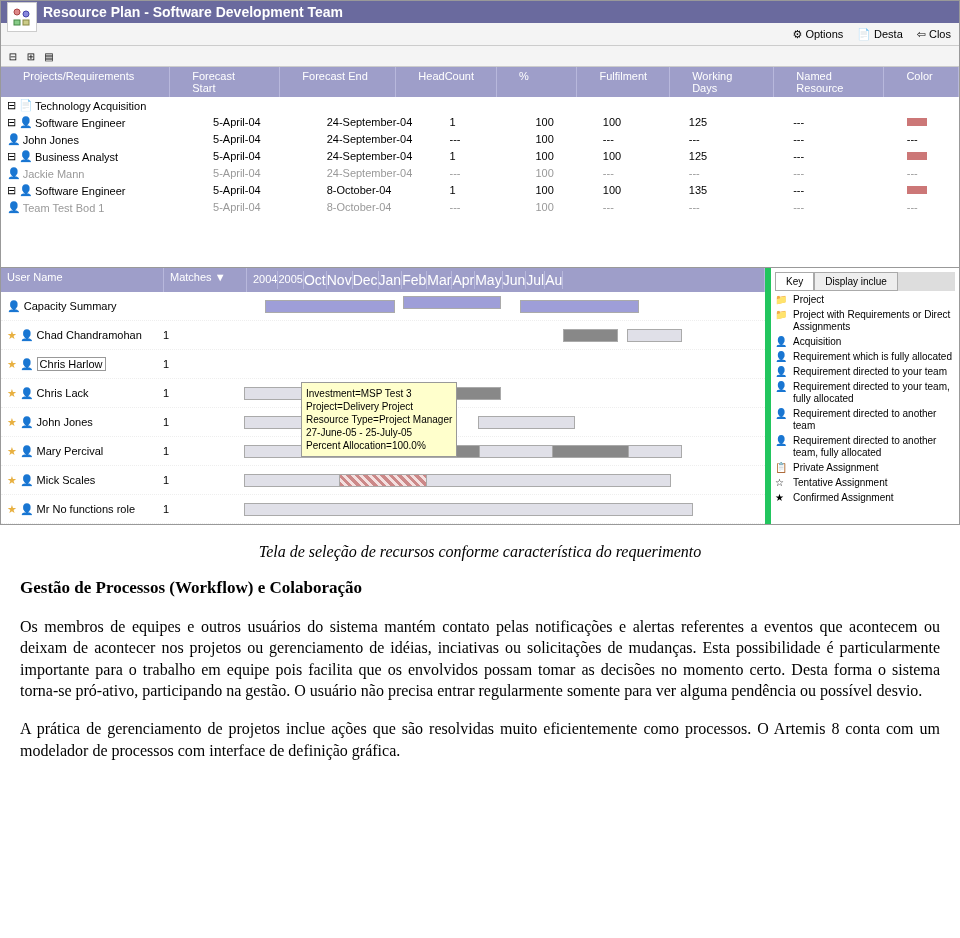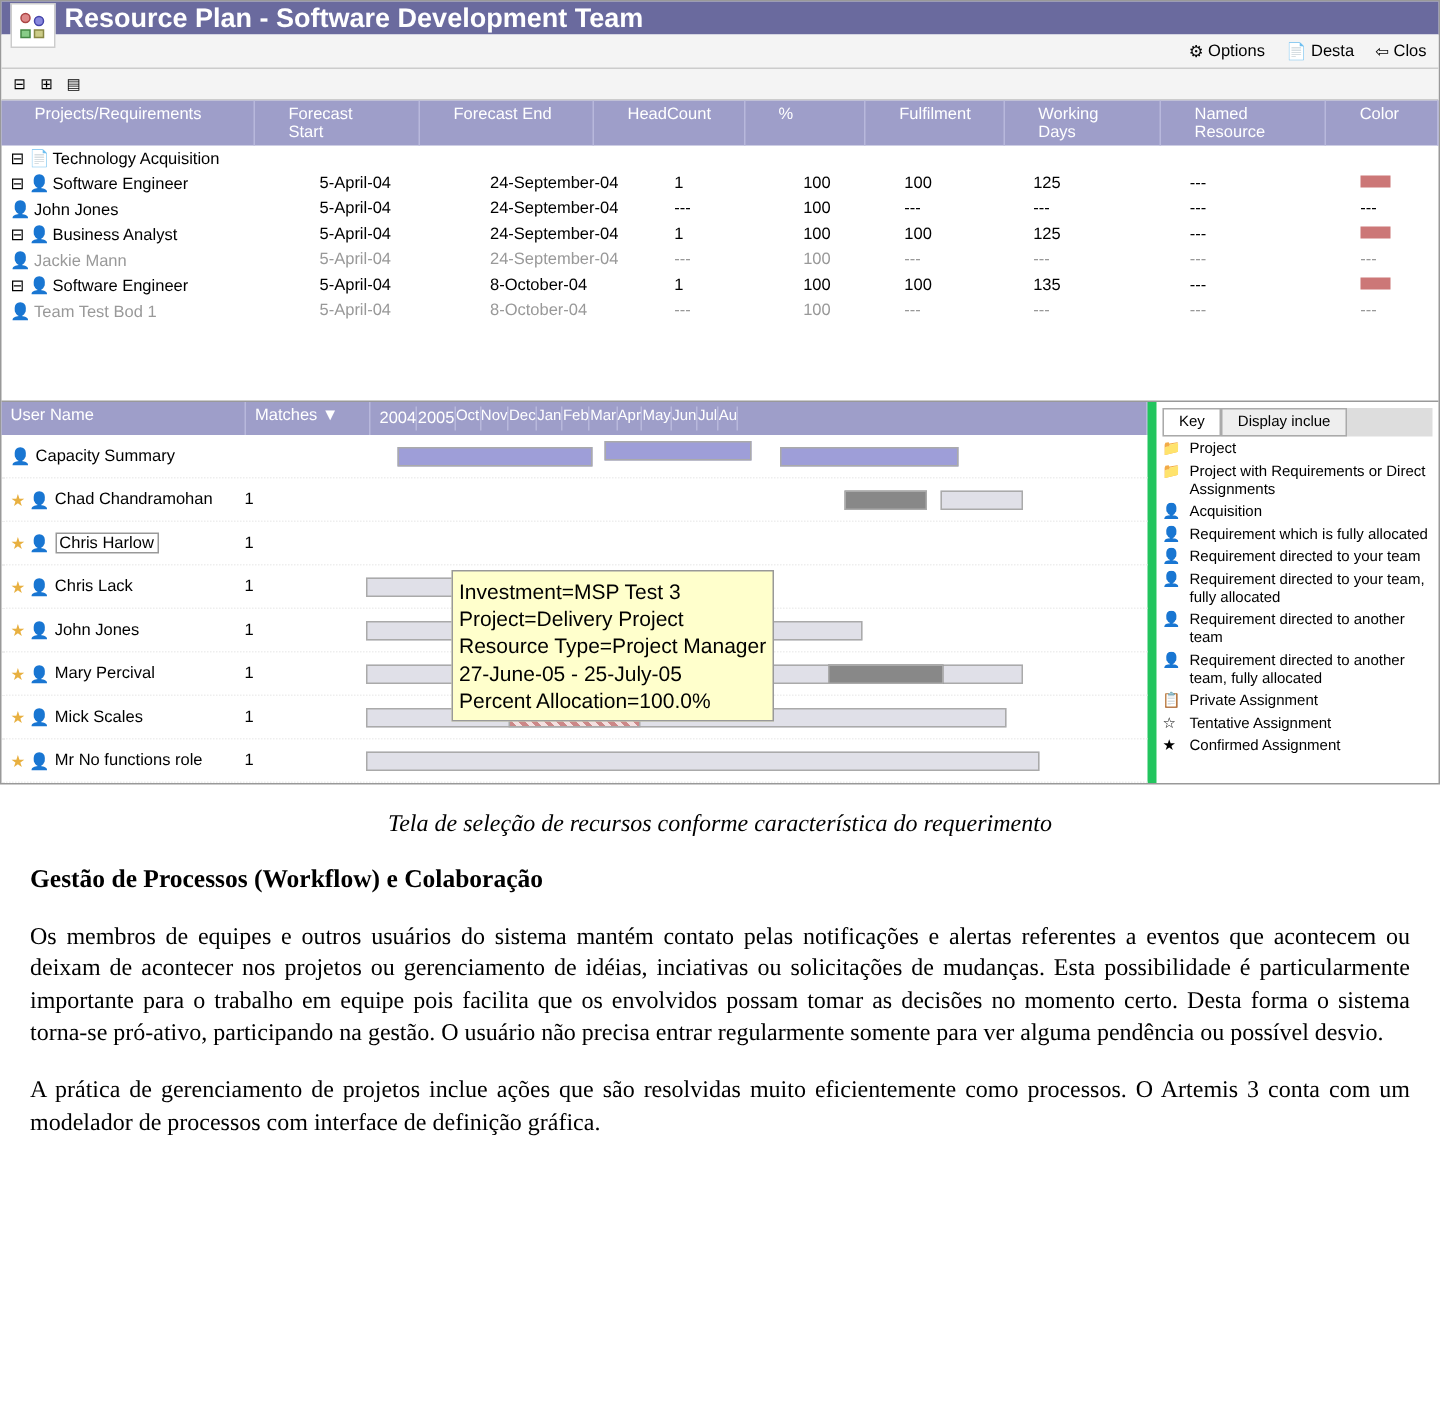--- a/index.html
+++ b/index.html
@@ -1,19 +1,19 @@
 <!DOCTYPE html>
 <html><head>
 <meta charset="utf-8">
 <style>
   body{margin:0;font-family:Arial,Helvetica,sans-serif;font-size:11px;color:#000;background:#fff;width:960px}
   .window{border:1px solid #999}
   .titlebar{background:#6a6a9e;color:#fff;height:22px;display:flex;align-items:center;gap:6px;padding:0 4px}
   .titlebar .icon-box{background:#fff;border:1px solid #ccc;width:28px;height:28px;margin-top:10px;margin-left:2px;display:flex;align-items:center;justify-content:center;position:relative;z-index:2}
-  .titlebar-title{font-weight:bold;font-size:18px}
+  .titlebar-title{font-weight:bold;font-size:14px}
   .toolbar{height:22px;background:#f4f4f4;border-bottom:1px solid #ccc;display:flex;align-items:center;justify-content:flex-end;gap:14px;padding:0 8px;font-size:11px}
   .tbtn{display:flex;align-items:center;gap:3px;cursor:pointer}
   .mini-icons{display:flex;align-items:center;gap:2px;padding:2px 4px;border-bottom:1px solid #ccc;background:#f4f4f4}
   .mini-icons span{width:16px;height:16px;display:inline-flex;align-items:center;justify-content:center;font-size:10px}
   .grid-header{display:flex;background:#9e9ec9;color:#fff;font-size:11px}
   .grid-header>div{padding:3px 22px;border-right:1px solid #b8b8dc}
   .c-proj{width:210px}.c-fs{width:110px}.c-fe{width:120px}.c-hc{width:80px}.c-pc{width:60px}.c-ful{width:80px}.c-wd{width:100px}.c-nr{width:110px}.c-col{width:50px}
   .grid-body{min-height:170px}
   .row{display:flex;font-size:11px;padding:1px 0}
   .row>div{padding:1px 6px}
@@ -24,31 +24,31 @@
   .lower{display:flex;border-top:1px solid #999}
   .lower-left{flex:1}
   .lower-right{width:180px;border-left:6px solid #22c55e;font-size:10px;padding:4px}
   .lh-row{display:flex;background:#9e9ec9;color:#fff}
   .lh-row>div{padding:3px 6px;border-right:1px solid #b8b8dc}
   .c-un{width:150px}.c-mt{width:70px}
   .timeline-head{flex:1;display:flex;flex-direction:row}
   .tl-years{display:flex}
   .tl-years>div{flex:1;text-align:center;padding:2px 0;border-right:1px solid #b8b8dc}
   .tl-months{display:flex}
-  .tl-months>div{flex:1;text-align:center;font-size:10px;padding:1px 0;border-right:1px solid #b8b8dc}
+  .tl-months>div{flex:1;text-align:center;font-size:14px;padding:1px 0;border-right:1px solid #b8b8dc}
   .cap-row{display:flex;align-items:center;height:28px;border-bottom:1px dotted #eee;position:relative}
   .cap-row .nm{width:150px;padding-left:6px;display:flex;align-items:center;gap:3px}
   .cap-row .mt{width:70px;padding-left:6px}
   .cap-row .tl{flex:1;position:relative;height:100%}
   .bar{position:absolute;height:11px;top:8px;background:#ddd;border:1px solid #aaa}
   .bar.blue{background:#9e9ed8}
   .bar.dark{background:#888}
   .bar.light{background:#e0e0e8}
   .bar.hatch{background:repeating-linear-gradient(45deg,#c88,#c88 3px,#f4e0e0 3px,#f4e0e0 6px)}
-  .tooltip{position:absolute;left:300px;top:90px;background:#ffffcc;border:1px solid #999;padding:4px;font-size:14px;z-index:5;line-height:1.3}
+  .tooltip{position:absolute;left:300px;top:90px;background:#ffffcc;border:1px solid #999;padding:4px;font-size:10px;z-index:5;line-height:1.3}
   .tabs{display:flex;background:#ddd}
   .tabs>div{padding:3px 10px;font-size:10px;border:1px solid #aaa;background:#eee;cursor:pointer}
   .tabs>div.active{background:#fff}
   .key-item{display:flex;align-items:flex-start;gap:4px;margin:3px 0;line-height:1.2}
   .key-icon{width:14px;height:12px;flex-shrink:0;display:inline-block}
   .star{color:#e8b040;font-size:11px}
   .doc-text{padding:8px 20px 20px 20px;font-family:'Times New Roman',Times,serif;font-size:16px;line-height:1.35;text-align:justify}
   .caption{text-align:center;font-style:italic;font-size:16px;margin:8px 0 14px 0}
   .doc-h{font-weight:bold;font-size:17px;margin:10px 0;text-align:left}
   .input-box{border:1px solid #999;padding:0 2px;background:#fff}
@@ -379,14 +379,14 @@
           </div>
         </div>
     </div>
   </div>
 </div>
 
 <div class="doc-text">
   <div class="caption">Tela de seleção de recursos conforme característica do requerimento</div>
   <div class="doc-h">Gestão de Processos (Workflow) e Colaboração</div>
   <p>Os membros de equipes e outros usuários do sistema mantém contato pelas notificações e alertas referentes a eventos que acontecem ou deixam de acontecer nos projetos ou gerenciamento de idéias, inciativas ou solicitações de mudanças. Esta possibilidade é particularmente importante para o trabalho em equipe pois facilita que os envolvidos possam tomar as decisões no momento certo. Desta forma o sistema torna-se pró-ativo, participando na gestão. O usuário não precisa entrar regularmente somente para ver alguma pendência ou possível desvio.</p>
-  <p>A prática de gerenciamento de projetos inclue ações que são resolvidas muito eficientemente como processos. O Artemis 3 conta com um modelador de processos com interface de definição gráfica.</p>
+  <p>A prática de gerenciamento de projetos inclue ações que são resolvidas muito eficientemente como processos. O Artemis 8 conta com um modelador de processos com interface de definição gráfica.</p>
 </div>
 
 </body></html>

